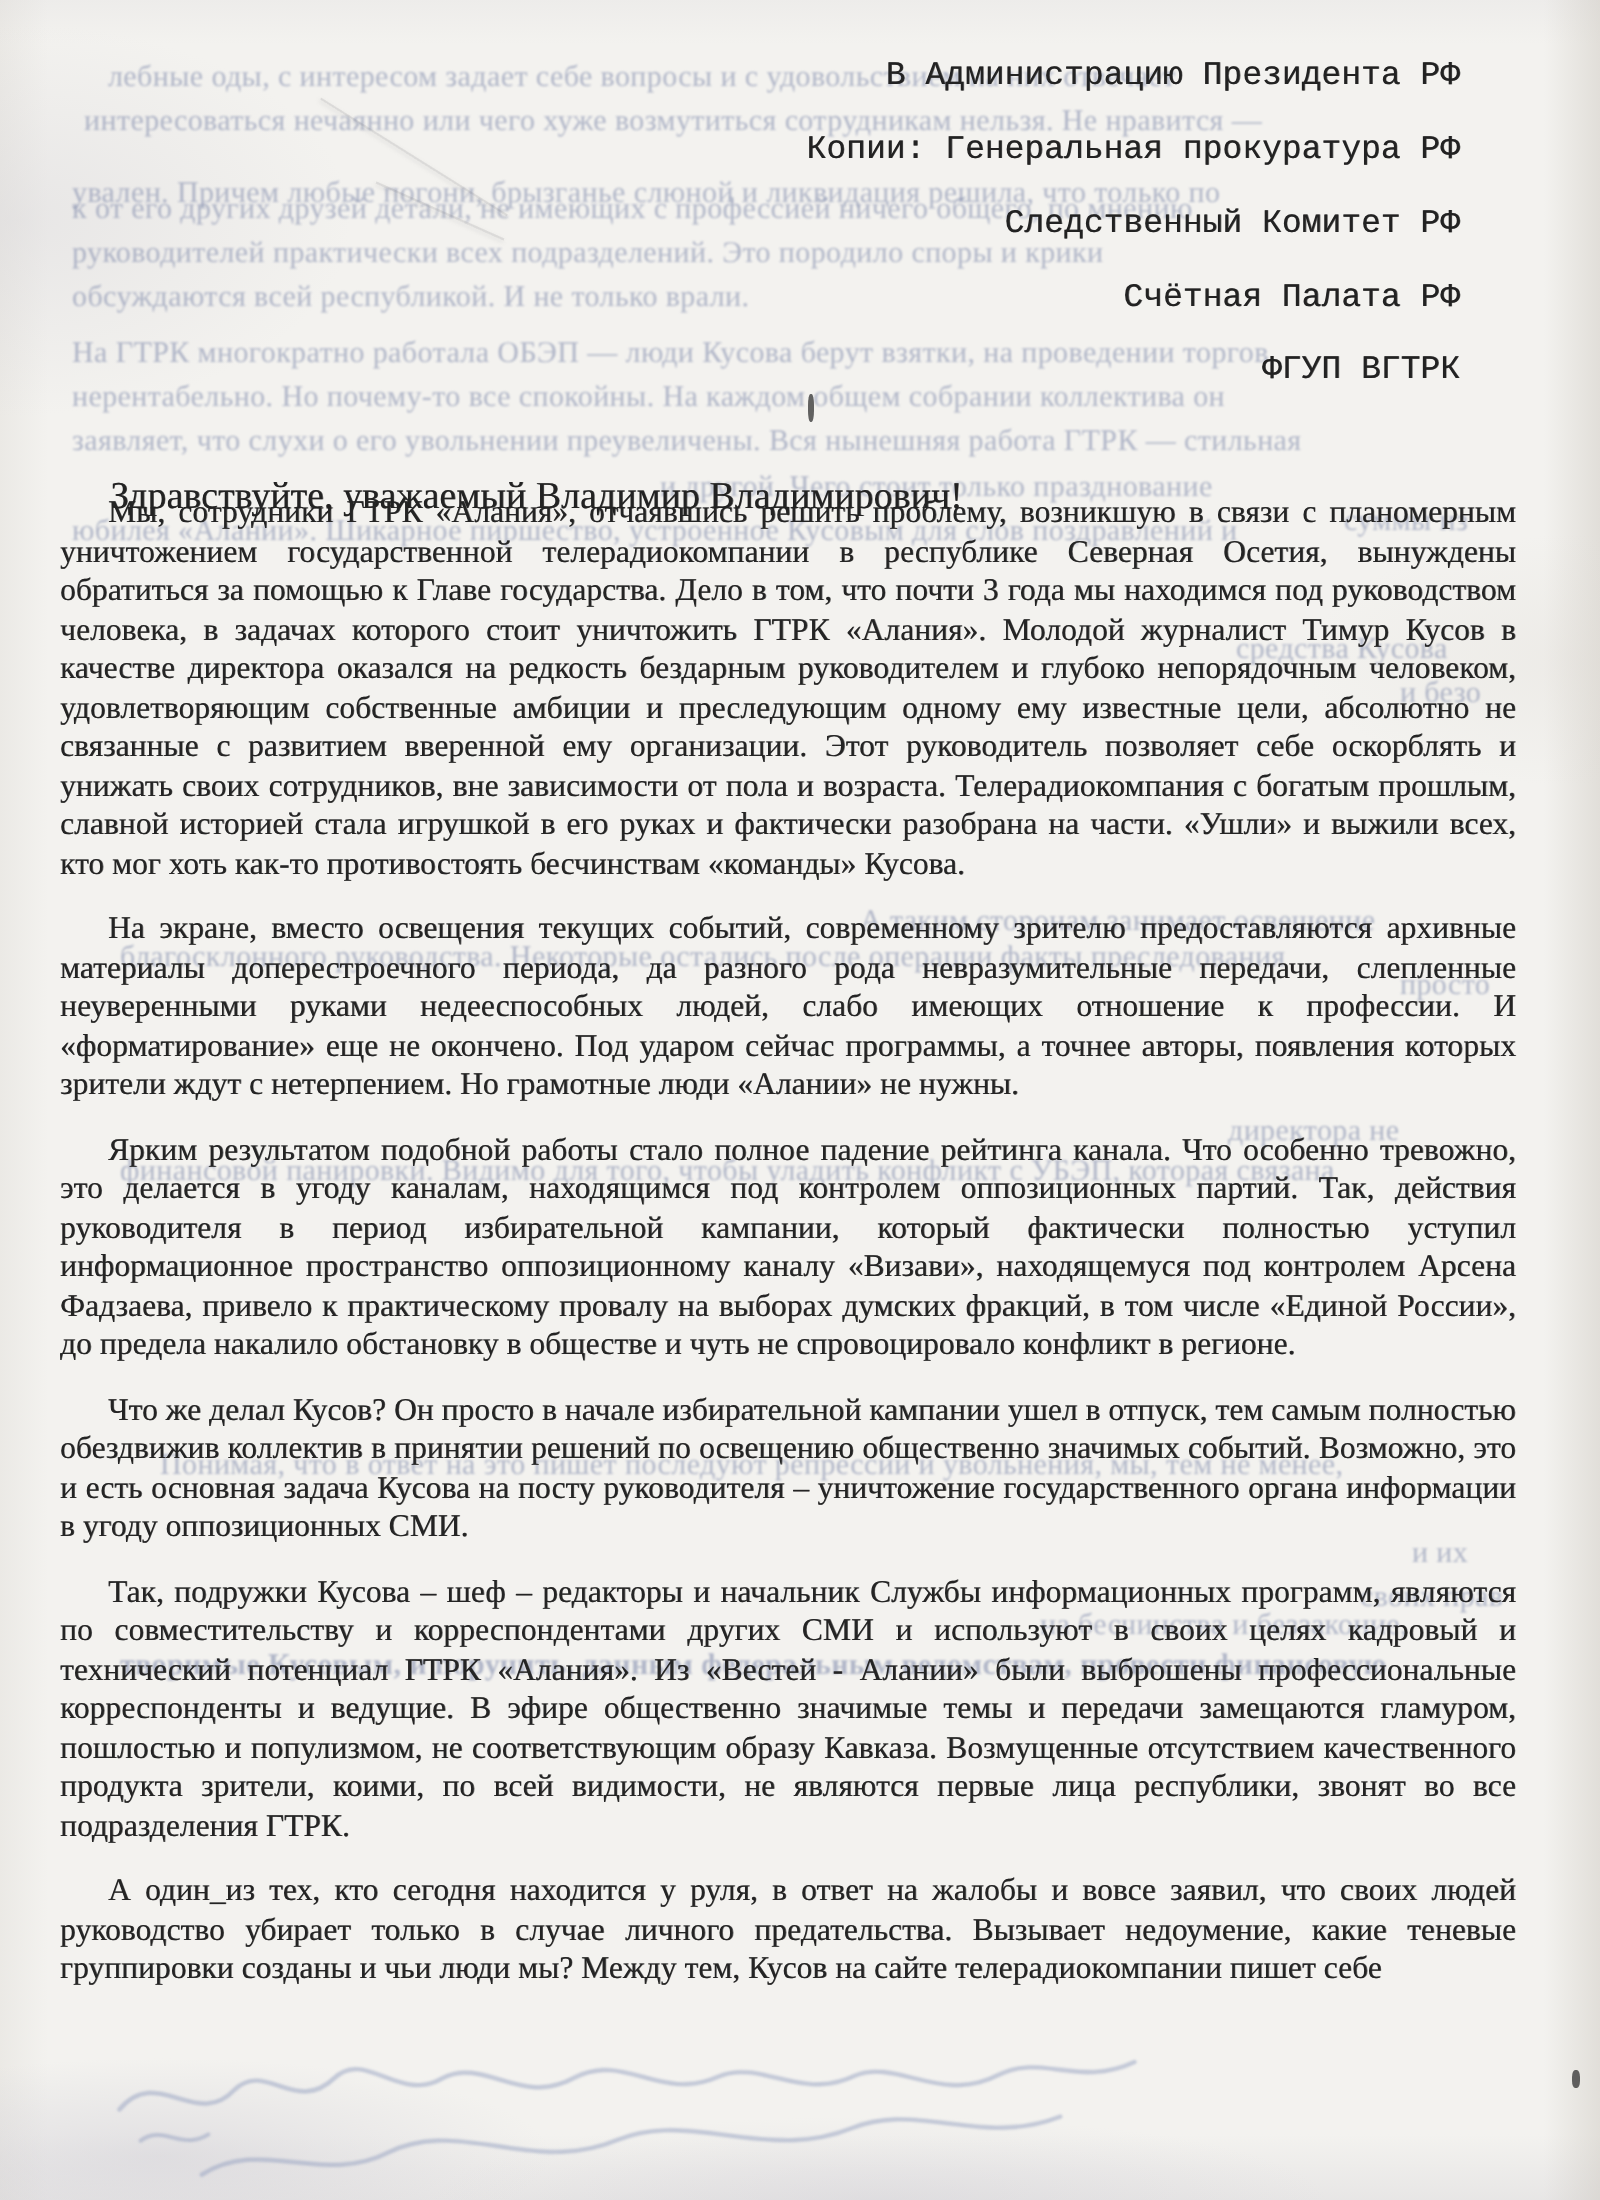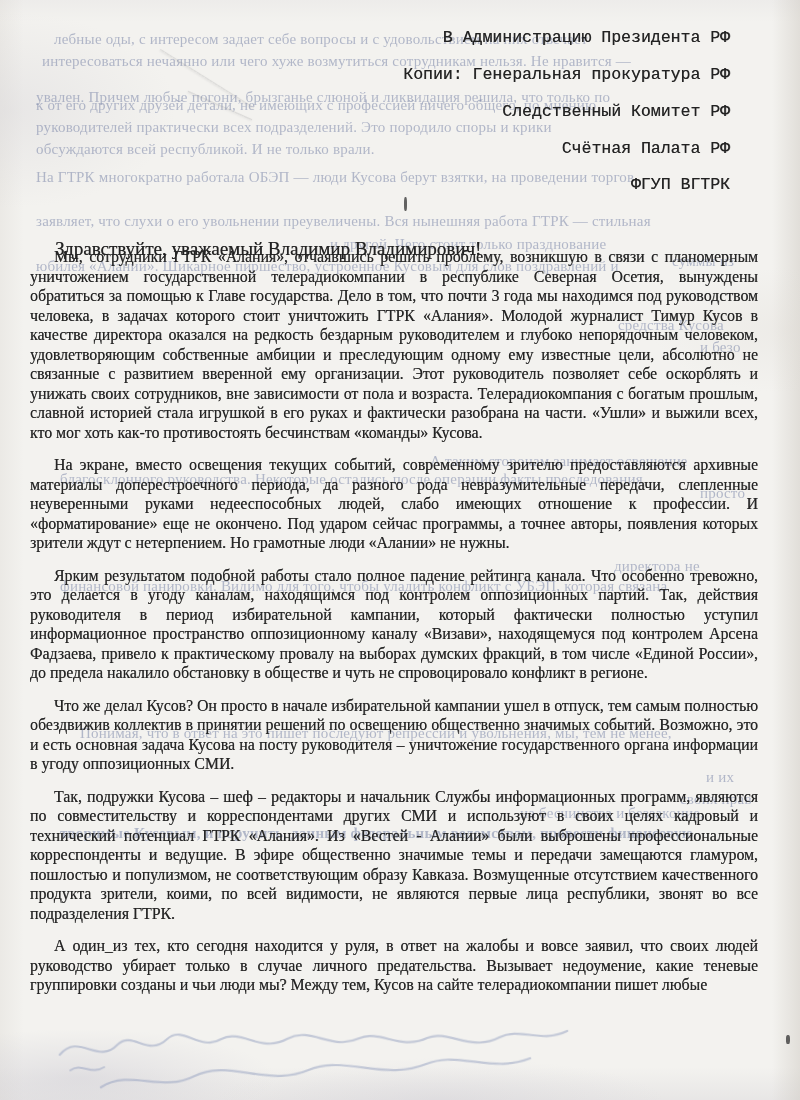--- a/index.html
+++ b/index.html
@@ -100,20 +100,21 @@
 
   <div class="bleed-layer">
 
   <span class="bleed-line" style="left: 54px; position: absolute; top: 30px;">лебные оды, с интересом задает себе вопросы и с удовольствием на них отвечает</span>
       <span class="bleed-line" style="left: 42px; position: absolute; top: 52px;">интересоваться нечаянно или чего хуже возмутиться сотрудникам нельзя. Не нравится —</span>
       <span class="bleed-line" style="left: 36px; position: absolute; top: 74px; margin-top: 14px;">увален. Причем любые погони, брызганье слюной и ликвидация решила, что только по</span>
       <span class="bleed-line" style="left: 36px; position: absolute; top: 96px;">к от его других друзей детали, не имеющих с профессией ничего общего, по мнению</span>
       <span class="bleed-line" style="left: 36px; position: absolute; top: 118px;">руководителей практически всех подразделений. Это породило споры и крики</span>
       <span class="bleed-line" style="left: 36px; position: absolute; top: 140px;">обсуждаются всей республикой. И не только врали.</span>
       <span class="bleed-line" style="left: 36px; position: absolute; top: 168px;">На ГТРК многократно работала ОБЭП — люди Кусова берут взятки, на проведении торгов</span>
+      <span class="bleed-line" style="left: 36px; position: absolute; top: 190px;">нерентабельно. Но почему-то все спокойны. На каждом общем собрании коллектива он</span>
       <span class="bleed-line" style="left: 36px; position: absolute; top: 212px;">заявляет, что слухи о его увольнении преувеличены. Вся нынешняя работа ГТРК — стильная</span>
       <span class="bleed-line" style="left: 330px; position: absolute; top: 235px;">и другой. Чего стоит только празднование</span>
       <span class="bleed-line" style="left: 36px; position: absolute; top: 257px;">юбилея «Алании». Шикарное пиршество, устроенное Кусовым для слов поздравлений и</span>
       <span class="bleed-line" style="left: 672px; position: absolute; top: 252px;">суммы из</span>
       <span class="bleed-line" style="left: 618px; position: absolute; top: 316px;">средства Кусова</span>
       <span class="bleed-line" style="left: 700px; position: absolute; top: 338px;">и безо</span>
       <span class="bleed-line" style="left: 430px; position: absolute; top: 452px;">А таким сторонам занимает освещение</span>
       <span class="bleed-line" style="left: 60px; position: absolute; top: 470px;">благосклонного руководства. Некоторые остались после операции факты преследования</span>
       <span class="bleed-line" style="left: 700px; position: absolute; top: 484px;">просто</span>
       <span class="bleed-line" style="left: 614px; position: absolute; top: 557px;">директора не</span>
@@ -147,21 +148,21 @@
 
     <div class="greeting">Здравствуйте, уважаемый Владимир Владимирович!</div>
 
     <div class="body-text">
 
     <p class="para">Мы, сотрудники ГТРК «Алания», отчаявшись решить проблему, возникшую в связи с планомерным уничтожением государственной телерадиокомпании в республике Северная Осетия, вынуждены обратиться за помощью к Главе государства. Дело в том, что почти 3 года мы находимся под руководством человека, в задачах которого стоит уничтожить ГТРК «Алания». Молодой журналист Тимур Кусов в качестве директора оказался на редкость бездарным руководителем и глубоко непорядочным человеком, удовлетворяющим собственные амбиции и преследующим одному ему известные цели, абсолютно не связанные с развитием вверенной ему организации. Этот руководитель позволяет себе оскорблять и унижать своих сотрудников, вне зависимости от пола и возраста. Телерадиокомпания с богатым прошлым, славной историей стала игрушкой в его руках и фактически разобрана на части. «Ушли» и выжили всех, кто мог хоть как-то противостоять бесчинствам  «команды» Кусова.</p>
         <p class="para">На экране, вместо освещения текущих событий, современному зрителю предоставляются архивные материалы доперестроечного периода, да разного рода невразумительные передачи, слепленные неуверенными руками недееспособных людей, слабо имеющих отношение к профессии. И «форматирование» еще не окончено. Под ударом сейчас программы, а точнее авторы, появления которых зрители ждут с нетерпением. Но грамотные люди «Алании» не нужны.</p>
         <p class="para">Ярким результатом подобной работы стало полное падение рейтинга канала. Что особенно тревожно, это делается в угоду каналам, находящимся под контролем оппозиционных партий. Так, действия руководителя в период избирательной кампании, который фактически полностью уступил информационное пространство оппозиционному каналу «Визави», находящемуся под контролем Арсена Фадзаева, привело к практическому провалу на выборах думских фракций, в том числе «Единой России», до предела накалило обстановку в обществе и чуть не спровоцировало конфликт в регионе.</p>
         <p class="para">Что же делал Кусов? Он просто в начале избирательной кампании ушел в отпуск, тем самым полностью обездвижив коллектив в принятии решений по освещению общественно значимых событий. Возможно, это и есть основная задача Кусова на посту руководителя – уничтожение государственного органа информации в угоду оппозиционных  СМИ.</p>
         <p class="para">Так, подружки Кусова – шеф – редакторы и начальник Службы информационных программ, являются по совместительству и корреспондентами других СМИ и используют в своих целях кадровый и технический потенциал ГТРК «Алания». Из «Вестей - Алании» были выброшены профессиональные корреспонденты и ведущие. В эфире общественно значимые темы и передачи замещаются гламуром, пошлостью и популизмом, не соответствующим образу Кавказа. Возмущенные отсутствием качественного продукта зрители, коими, по всей видимости, не являются первые лица республики, звонят во все подразделения ГТРК.</p>
-        <p class="para">А один_из тех, кто сегодня находится у руля, в ответ на жалобы и вовсе заявил, что своих людей руководство убирает только в случае личного предательства. Вызывает недоумение, какие теневые группировки созданы и чьи люди мы? Между тем, Кусов на сайте телерадиокомпании пишет любые</p>
+        <p class="para">А один_из тех, кто сегодня находится у руля, в ответ на жалобы и вовсе заявил, что своих людей руководство убирает только в случае личного предательства. Вызывает недоумение, какие теневые группировки созданы и чьи люди мы? Между тем, Кусов на сайте телерадиокомпании пишет себе</p>
       </div>
 
   </div>
 
   <div>
 
   <i class="speck" style="left: 404px; position: absolute; top: 197px; width: 3px; height: 14px;"></i>
       <i class="speck" style="left: 786px; position: absolute; top: 1035px; width: 4px; height: 9px;"></i>
     </div>
 

